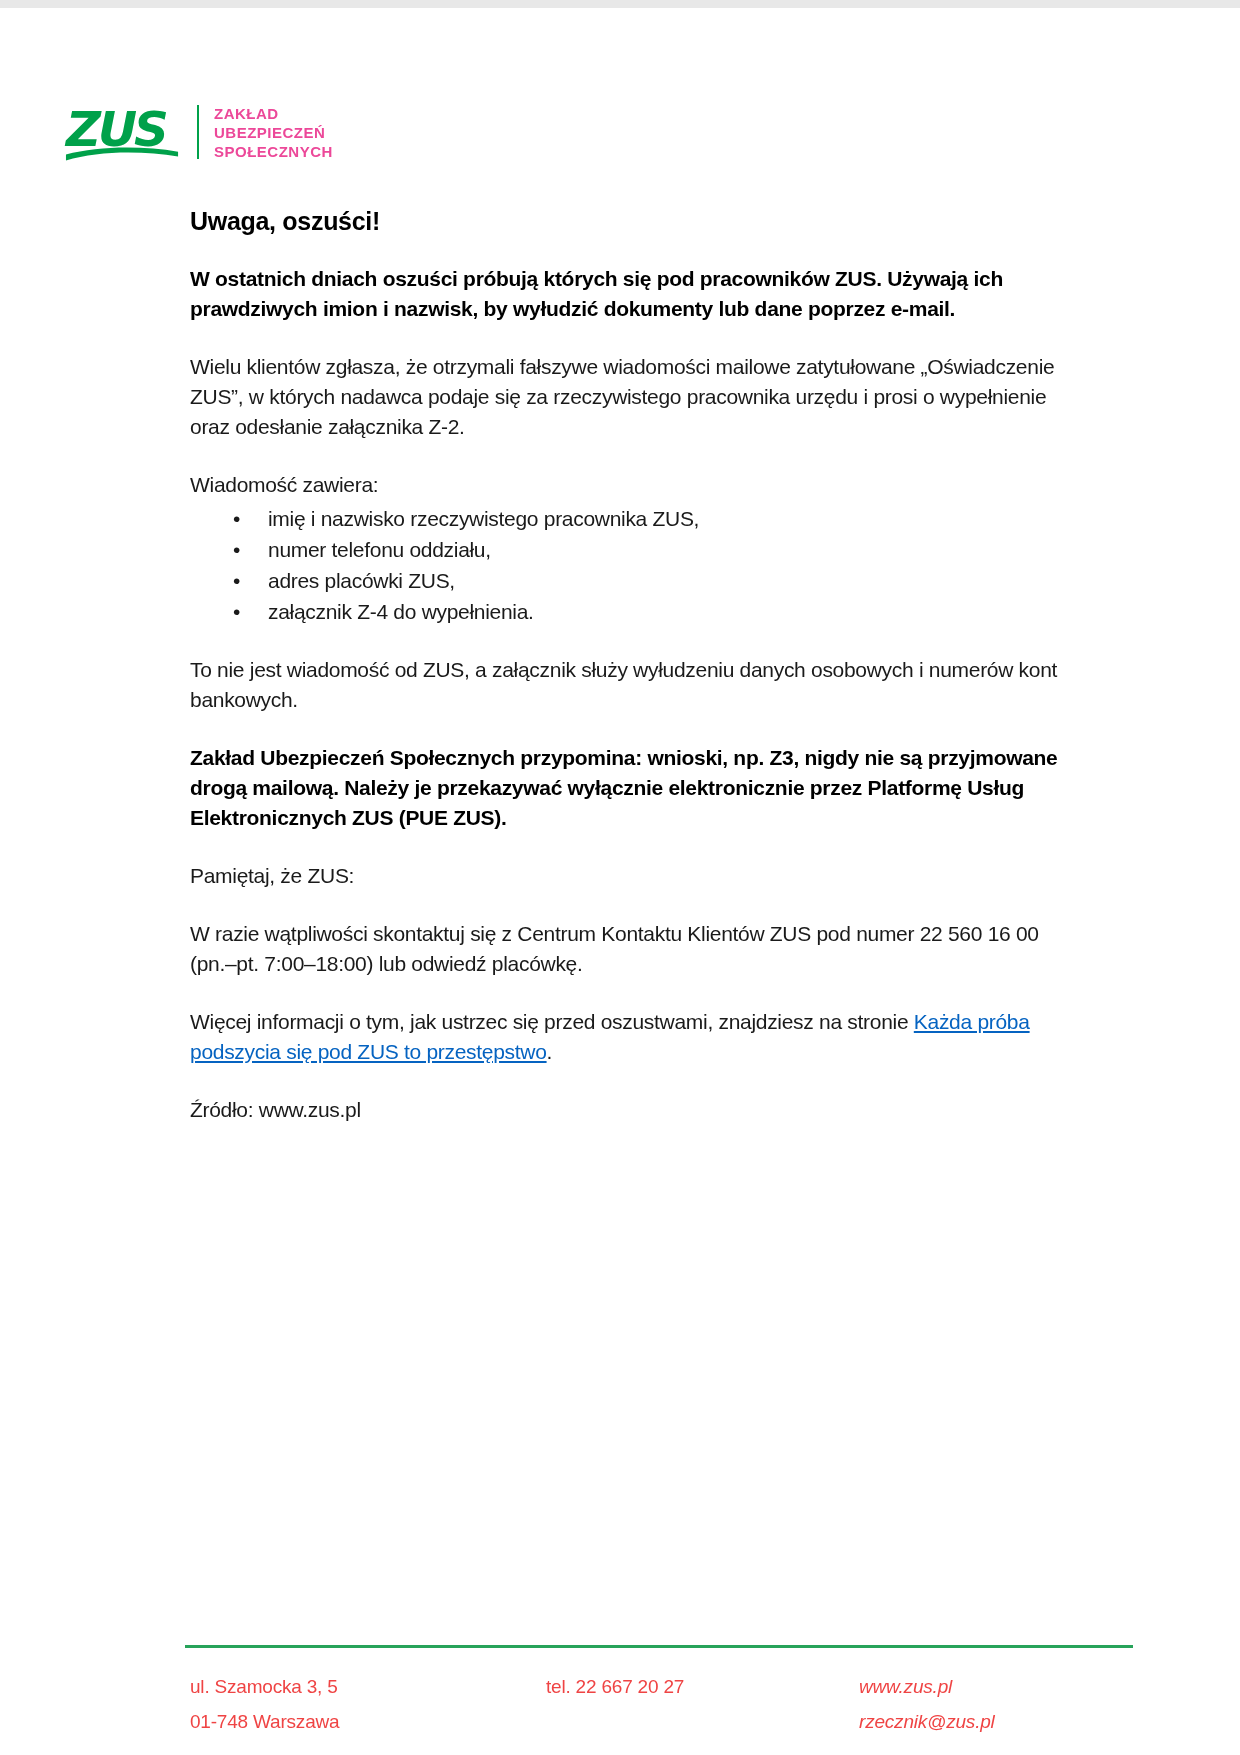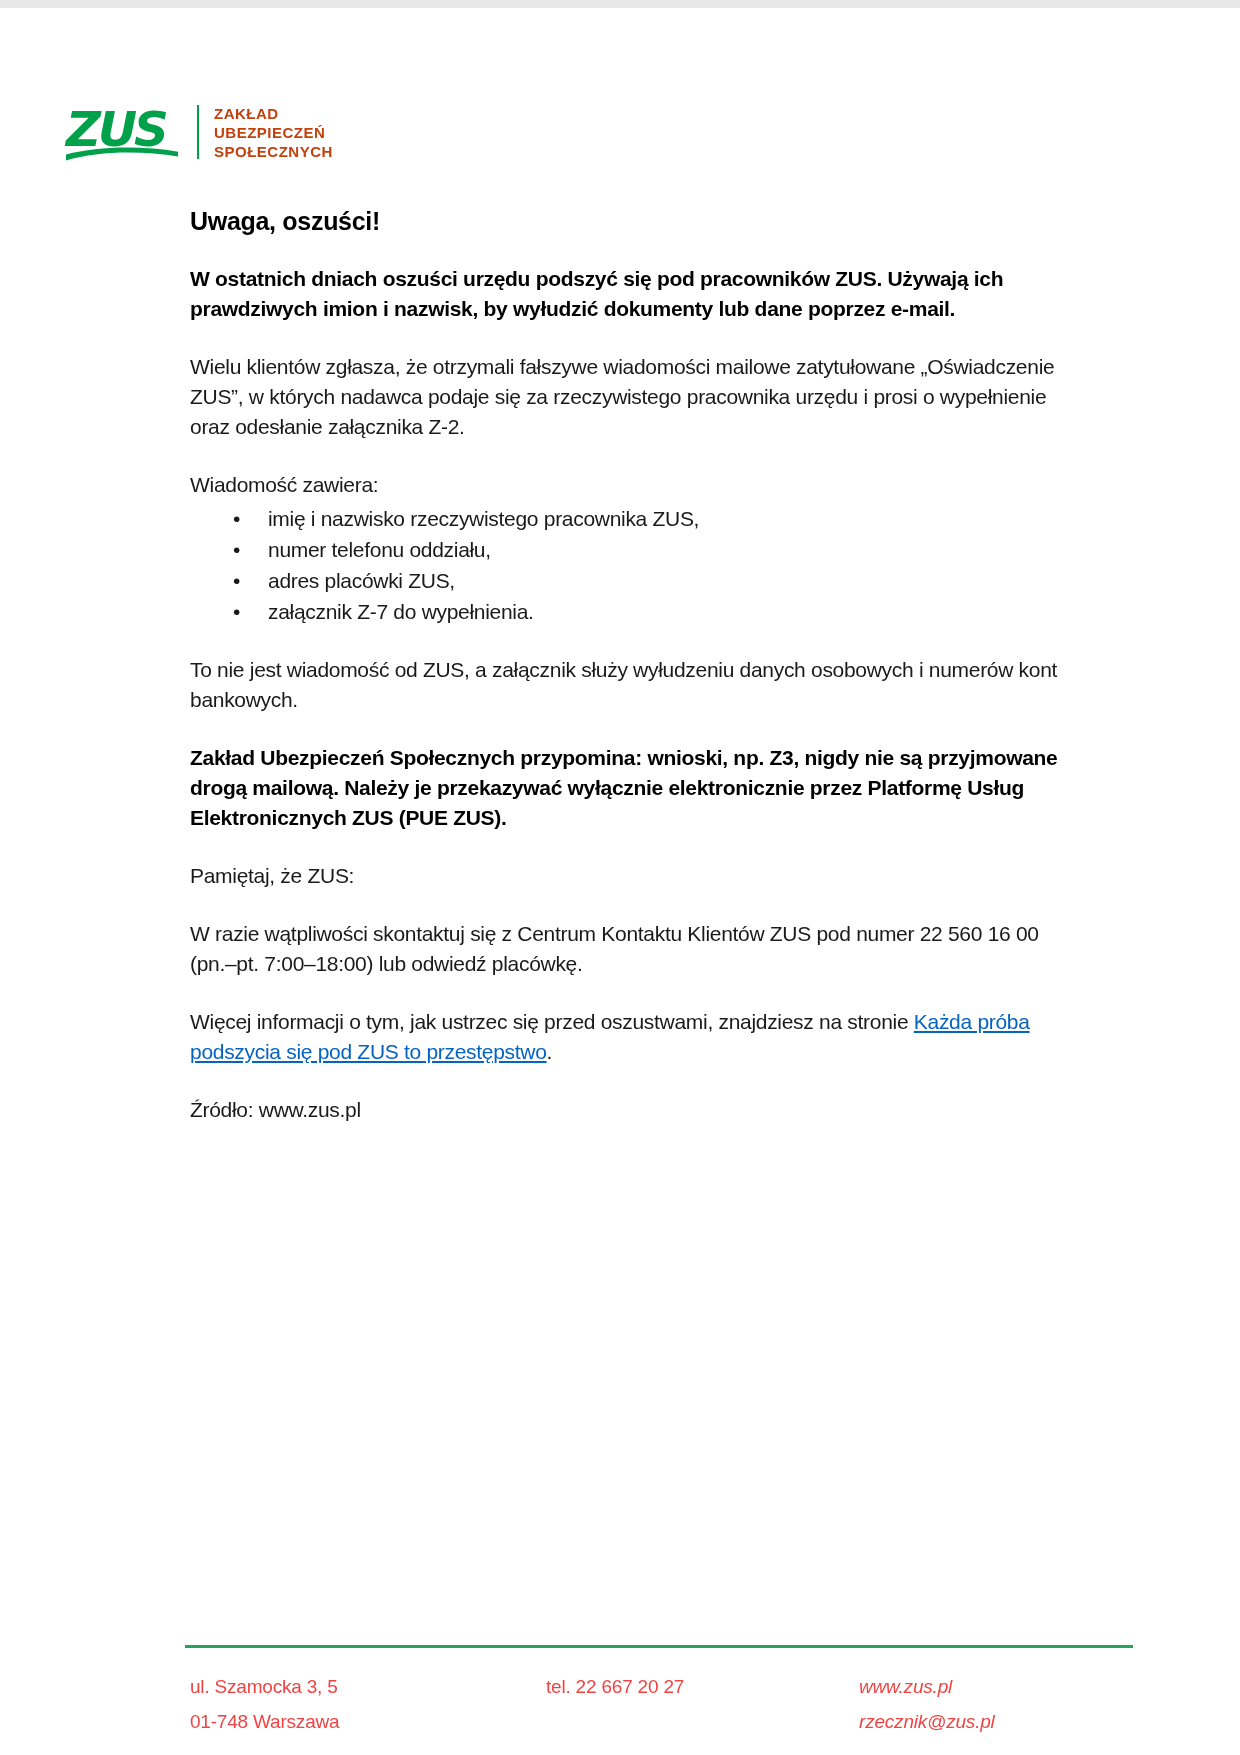--- a/index.html
+++ b/index.html
@@ -29,21 +29,21 @@
     height: 54px;
     background: #00A14A;
   }
   .logo-org {
     display: flex;
     flex-direction: column;
     font-size: 15px;
     line-height: 19px;
     font-weight: 600;
     letter-spacing: 0.5px;
-    color: #c2410c;
+    color: #ec4899;
   }
 
   
   .content {
     position: absolute;
     left: 190px;
     top: 196px;
     width: 880px;
     font-size: 21px;
     line-height: 30px;
@@ -119,30 +119,30 @@
       <span>ZAKŁAD</span>
       <span>UBEZPIECZEŃ</span>
       <span>SPOŁECZNYCH</span>
     </div>
   </div>
 
   <div class="content">
 
     <h1>Uwaga, oszuści!</h1>
 
-    <p class="b">W ostatnich dniach oszuści urzędu podszyć się pod pracowników ZUS. Używają ich prawdziwych imion i nazwisk, by wyłudzić dokumenty lub dane poprzez e-mail.</p>
+    <p class="b">W ostatnich dniach oszuści próbują których się pod pracowników ZUS. Używają ich prawdziwych imion i nazwisk, by wyłudzić dokumenty lub dane poprzez e-mail.</p>
 
     <p>Wielu klientów zgłasza, że otrzymali fałszywe wiadomości mailowe zatytułowane „Oświadczenie ZUS”, w których nadawca podaje się za rzeczywistego pracownika urzędu i prosi o wypełnienie oraz odesłanie załącznika Z-2.</p>
 
     <p class="tight">Wiadomość zawiera:</p>
     <ul>
       <li><span>imię i nazwisko rzeczywistego pracownika ZUS,</span></li>
       <li><span>numer telefonu oddziału,</span></li>
       <li><span>adres placówki ZUS,</span></li>
-      <li><span>załącznik Z-7 do wypełnienia.</span></li>
+      <li><span>załącznik Z-4 do wypełnienia.</span></li>
     </ul>
 
     <p>To nie jest wiadomość od ZUS, a załącznik służy wyłudzeniu danych osobowych i numerów kont bankowych.</p>
 
     <p class="b">Zakład Ubezpieczeń Społecznych przypomina: wnioski, np. Z3, nigdy nie są przyjmowane drogą mailową. Należy je przekazywać wyłącznie elektronicznie przez Platformę Usług Elektronicznych ZUS (PUE ZUS).</p>
 
     <p class="tight">Pamiętaj, że ZUS:</p>
     <ul>
     </ul>
 

